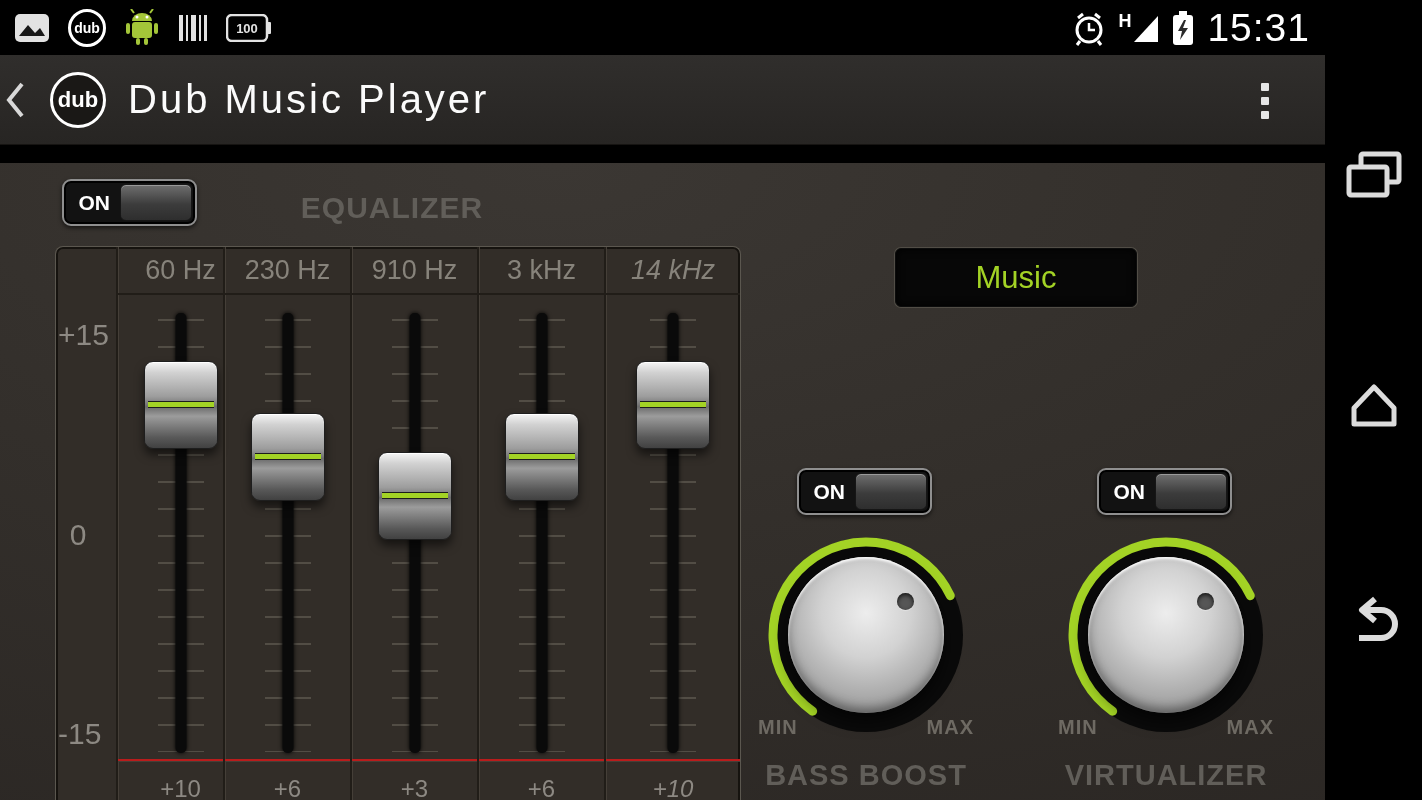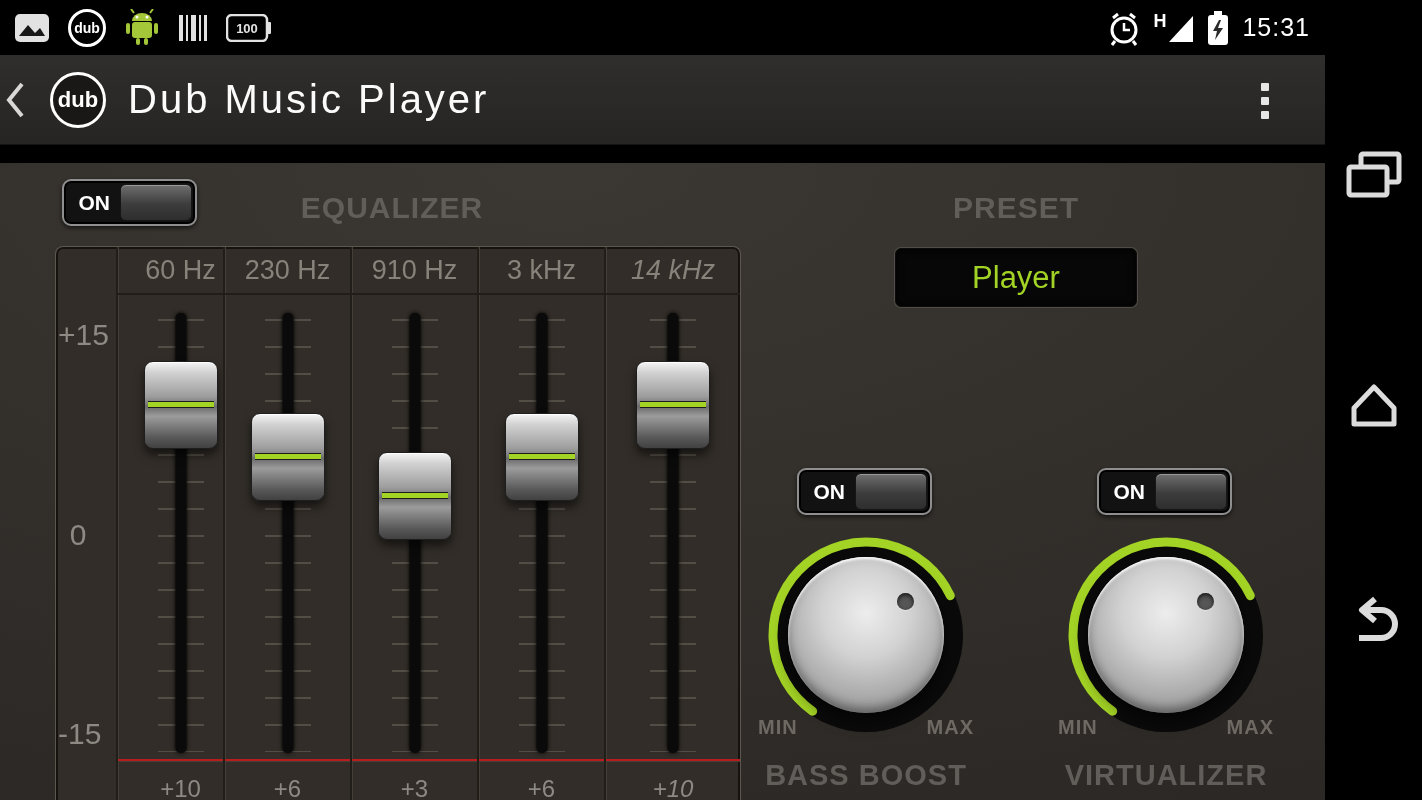--- a/index.html
+++ b/index.html
@@ -4,21 +4,21 @@
 <style>
   *{margin:0;padding:0;box-sizing:border-box}
   :root{--accent:#a3d325;}
   body{background:#000;font-family:"Liberation Sans",sans-serif;}
   .screen{position:relative;width:1422px;height:800px;background:#000;overflow:hidden;}
 
   
   .statusbar{position:absolute;left:0;top:0;width:1422px;height:55px;background:#000;}
   .sb-left{position:absolute;left:14px;top:0;height:55px;display:flex;align-items:center;gap:18px;}
   .sb-right{position:absolute;right:112px;top:0;height:55px;display:flex;align-items:center;gap:12px;}
-  .sb-time{color:#fff;font-size:25px;letter-spacing:1px;}
+  .sb-time{color:#fff;font-size:39px;letter-spacing:1px;}
   .dub-badge{width:38px;height:38px;border:3px solid #fff;border-radius:50%;display:flex;align-items:center;justify-content:center;color:#fff;font-size:14px;font-weight:bold;background:#000;}
   .net-group{display:flex;align-items:flex-start;gap:2px;}
   .net-h{color:#fff;font-size:18px;font-weight:bold;line-height:16px;}
 
   
   .appbar{position:absolute;left:0;top:55px;width:1325px;height:90px;background:linear-gradient(#302e2c,#272523);border-bottom:1px solid #161412;display:flex;align-items:center;}
   .app-logo{width:56px;height:56px;border:3px solid #fff;border-radius:50%;display:flex;align-items:center;justify-content:center;color:#fff;font-size:22px;font-weight:bold;margin-left:24px;background:#1a1816;}
   .app-title{color:#fbfbfb;font-size:40px;letter-spacing:3px;margin-left:22px;font-weight:400;white-space:nowrap;}
   .overflow{position:absolute;right:52px;top:24px;display:flex;flex-direction:column;gap:6px;padding:4px;cursor:pointer;}
   .overflow span{width:8px;height:8px;background:#e6e6e6;border-radius:1px;display:block;}
@@ -156,24 +156,23 @@
       </div>
   </div>
 
   <div class="content">
 
     <div class="toggle" id="eq-toggle">
       <span class="toggle-label">ON</span>
       <div class="toggle-knob"></div>
     </div>
     <div class="section-title" id="eq-title">EQUALIZER</div>
-    <div class="section-title" id="preset-title">PRESET</div>
 
     <div class="preset-btn">
-      <span>Player</span>
+      <span>Music</span>
     </div>
 
     <div class="eq-panel">
       <div class="scale-label" style="top:71px;">+15</div>
       <div class="scale-label" style="top:271px;">0</div>
       <div class="scale-label" style="top:470px;">-15</div>
 
       <div class="eq-col" style="left:40px;width:127px;margin-left:20px;">
         <div class="eq-freq">60 Hz</div>
         <div class="ticks"></div>

